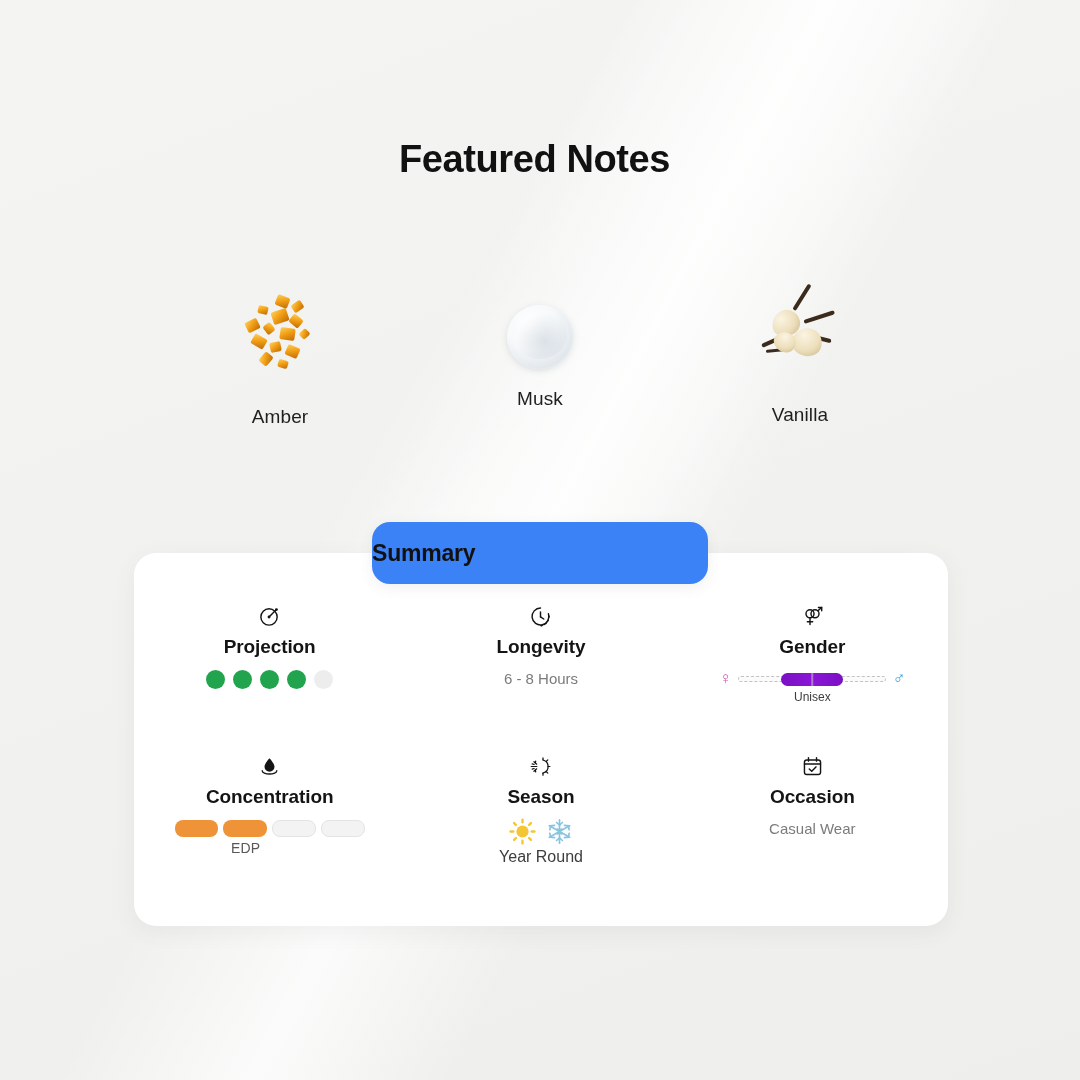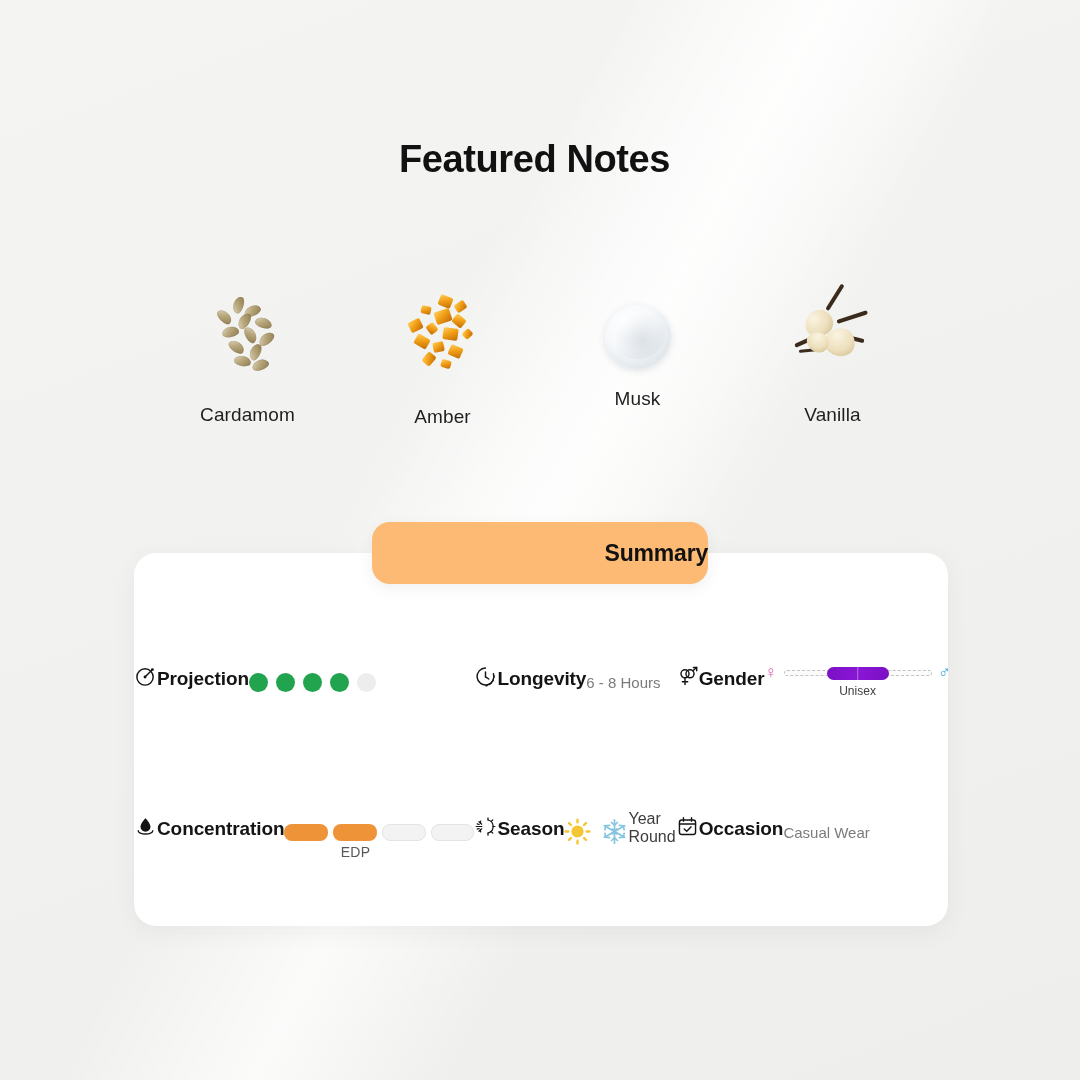--- a/index.html
+++ b/index.html
@@ -144,26 +144,26 @@
     border-radius: 22px;
     box-shadow: 0 6px 22px rgba(90,90,90,.07);
     z-index: 3;
   }
   .summary-pill {
     position: absolute;
     left: 372px;
     top: 522px;
     width: 336px;
     height: 62px;
-    background: #fdba74;
+    background: #3b82f6;
     border-radius: 18px;
     box-shadow: 0 4px 14px rgba(90,90,90,.09);
     display: flex;
     align-items: center;
-    justify-content: flex-end;
+    justify-content: flex-start;
     z-index: 4;
   }
   .summary-pill-text {
     font-size: 23px;
     font-weight: bold;
     color: #111111;
     letter-spacing: -0.2px;
   }
 
   
@@ -172,21 +172,21 @@
     left: 0;
     top: 48px;
     width: 100%;
     display: grid;
     grid-template-columns: repeat(3, 1fr);
     grid-template-rows: 150px 150px;
     z-index: 5;
   }
   .cell {
     display: flex;
-    flex-direction: row;
+    flex-direction: column;
     align-items: center;
   }
   .cell-icon {
     height: 30px;
     display: flex;
     align-items: center;
     justify-content: center;
     color: #141414;
   }
   .cell-title {
@@ -321,37 +321,20 @@
 </style>
 </head>
 <body>
 
 <div id="page"></div>
 
 <div class="page-title">Featured Notes</div>
 
 <div class="notes-row">
 
-  <div class="note-item n0">
-    <div class="note-art">
-      <span class="pod" style="left:30px; top:8px;  transform:rotate(-72deg);"></span>
-      <span class="pod" style="left:44px; top:14px; transform:rotate(-24deg);"></span>
-      <span class="pod" style="left:16px; top:20px; transform:rotate(44deg);"></span>
-      <span class="pod" style="left:36px; top:24px; transform:rotate(-58deg);"></span>
-      <span class="pod" style="left:55px; top:26px; transform:rotate(18deg);"></span>
-      <span class="pod" style="left:22px; top:35px; transform:rotate(-12deg);"></span>
-      <span class="pod" style="left:42px; top:38px; transform:rotate(62deg);"></span>
-      <span class="pod" style="left:58px; top:42px; transform:rotate(-38deg);"></span>
-      <span class="pod" style="left:28px; top:50px; transform:rotate(34deg);"></span>
-      <span class="pod" style="left:47px; top:55px; transform:rotate(-66deg);"></span>
-      <span class="pod" style="left:34px; top:64px; transform:rotate(10deg);"></span>
-      <span class="pod" style="left:52px; top:68px; transform:rotate(-20deg);"></span>
-    </div>
-    <div class="note-label">Cardamom</div>
-  </div>
 
   <div class="note-item n1">
     <div class="note-art">
       <span class="chunk" style="left:44px; top:4px;  width:13px;height:11px; transform:rotate(22deg);"></span>
       <span class="chunk" style="left:60px; top:10px; width:11px;height:9px;  transform:rotate(-34deg);"></span>
       <span class="chunk" style="left:26px; top:14px; width:10px;height:8px;  transform:rotate(14deg);"></span>
       <span class="chunk" style="left:40px; top:18px; width:16px;height:13px; transform:rotate(-18deg);"></span>
       <span class="chunk" style="left:58px; top:24px; width:12px;height:10px; transform:rotate(40deg);"></span>
       <span class="chunk" style="left:14px; top:28px; width:13px;height:11px; transform:rotate(-26deg);"></span>
       <span class="chunk" style="left:32px; top:32px; width:10px;height:9px;  transform:rotate(52deg);"></span>

